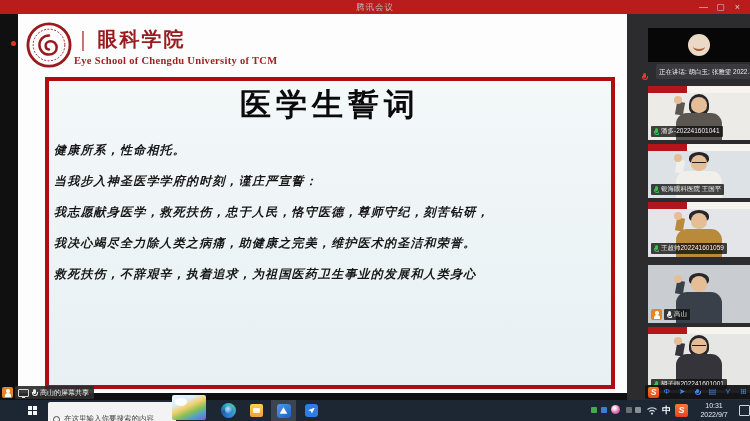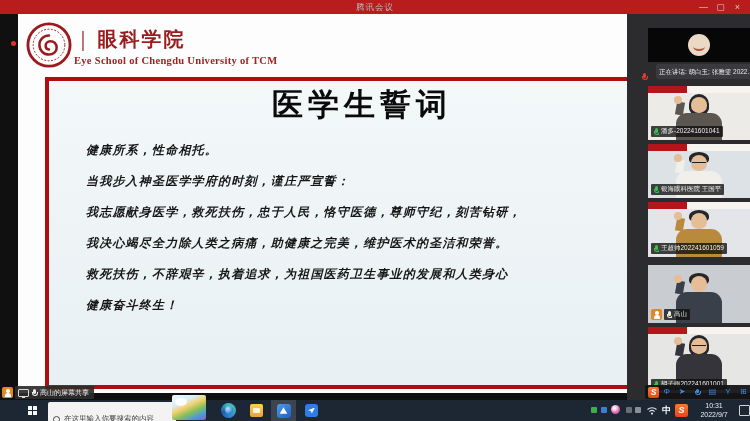--- a/index.html
+++ b/index.html
@@ -21,21 +21,21 @@
   .slidehead{position:absolute;left:0;top:0;width:100%;height:62px;background:#fdfdfd;}
   .sealsvg{position:absolute;left:8px;top:8px;}
   .uniline{position:absolute;left:55px;top:12px;display:flex;align-items:center;gap:5px;white-space:nowrap;}
   .uni-cn{font-size:21px;font-weight:700;font-style:italic;color:#9a1b1e;letter-spacing:2px;}
   .uni-div{font-size:20px;font-weight:300;color:#9a1b1e;}
   .school-cn{font-size:20px;font-weight:900;font-style:normal;color:#9a1b1e;letter-spacing:2px;}
   .uni-en{position:absolute;left:56px;top:41px;font-family:"Liberation Serif","DejaVu Serif",serif;
           font-weight:700;font-size:10.5px;color:#a31f22;letter-spacing:.3px;}
 
   .frame{position:absolute;left:27px;top:63px;width:562px;height:304px;border:4px solid #ae0d11;
-         background:linear-gradient(180deg,#f3f8f9 0%,#e8f0f3 100%);padding-left:32px;}
+         background:linear-gradient(180deg,#f3f8f9 0%,#e8f0f3 100%);}
   .frame h1{margin:3px 0 9px 0;text-align:center;font-size:31px;letter-spacing:5px;
             font-weight:900;color:#0a0a0a;}
   .oathlines p{margin:0 0 0 5px;height:31px;line-height:31px;font-size:12px;letter-spacing:1.2px;
             font-weight:600;font-style:italic;color:#161616;white-space:nowrap;}
 
   
   .sidebar{position:absolute;left:627px;top:0;width:123px;height:386px;background:#2c2c2e;}
   .avatartile{position:absolute;left:21px;top:14px;width:102px;height:34px;background:#070707;}
   .avatar{width:22px;height:22px;border-radius:50%;background:#ead9c5;margin:6px auto 0 auto;position:relative;}
   .avatar::after{content:"";position:absolute;left:5px;top:8px;width:12px;height:7px;
@@ -178,21 +178,20 @@
     </div>
 
     <div class="frame">
       <h1>医学生誓词</h1>
       <div class="oathlines">
         <p>健康所系，性命相托。</p>
         <p>当我步入神圣医学学府的时刻，谨庄严宣誓：</p>
         <p>我志愿献身医学，救死扶伤，忠于人民，恪守医德，尊师守纪，刻苦钻研，</p>
         <p>我决心竭尽全力除人类之病痛，助健康之完美，维护医术的圣洁和荣誉。</p>
         <p>救死扶伤，不辞艰辛，执着追求，为祖国医药卫生事业的发展和人类身心</p>
-        <p>健康奋斗终生！</p>
       </div>
     </div>
   </div>
 
   <div class="sidebar">
 
     <div class="avatartile">
       <div class="avatar"></div>
     </div>
 

